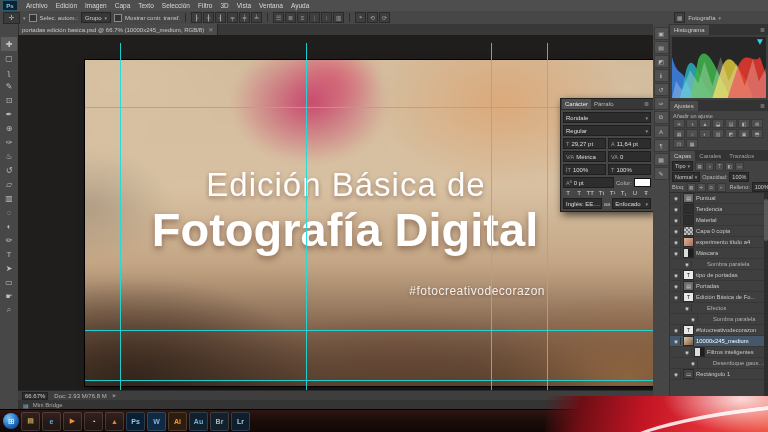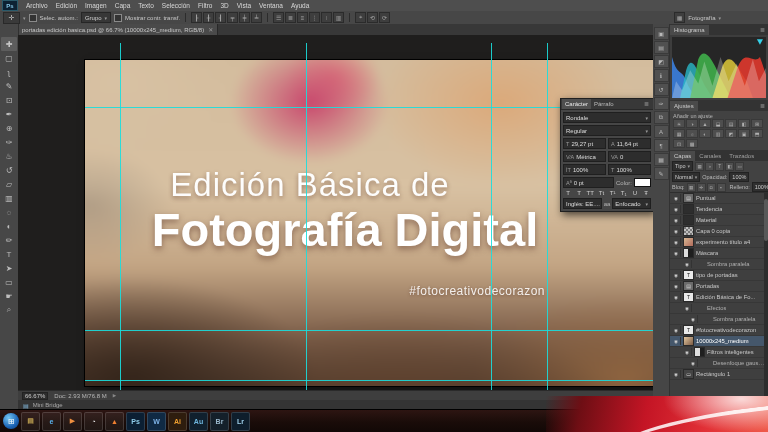--- a/index.html
+++ b/index.html
@@ -53,21 +53,21 @@
       radial-gradient(70px 55px at 44% 9%, rgba(228,96,112,.6), transparent 70%),
       radial-gradient(170px 110px at 72% 16%, rgba(224,152,92,.55), transparent 75%),
       radial-gradient(140px 90px at 8% 10%, rgba(216,194,164,.85), transparent 75%),
       radial-gradient(120px 80px at 3% 45%, rgba(125,114,102,.4), transparent 70%),
       radial-gradient(240px 130px at 10% 94%, rgba(50,35,25,.95), transparent 78%),
       radial-gradient(260px 120px at 55% 102%, rgba(98,67,46,.9), transparent 80%),
       radial-gradient(200px 110px at 93% 94%, rgba(152,106,66,.85), transparent 78%),
       linear-gradient(180deg,#d3bc9d 0%,#d8c1a2 40%,#c3a584 62%,#7d5f4a 82%,#443226 100%);}
   .art-title1{position:absolute;left:0;top:106px;width:450px;text-align:center;color:#fff;
               font-size:33px;font-weight:300;letter-spacing:1px;opacity:.97;
-              text-shadow:0 2px 5px rgba(80,40,30,.5);}
+              text-shadow:0 2px 5px rgba(80,40,30,.5);padding-left:36px;}
   .art-title2{position:absolute;left:0;top:142px;width:520px;text-align:center;color:#fff;
               font-size:47px;font-weight:700;letter-spacing:0;
               text-shadow:0 3px 6px rgba(80,40,30,.5);}
   .art-hashtag{position:absolute;top:224px;right:109px;color:rgba(255,255,255,.88);font-size:12px;
                letter-spacing:.5px;text-shadow:0 1px 3px rgba(80,40,30,.5);}
   .guide-v{position:absolute;top:8px;height:348px;width:1px;background:#19dede;opacity:.9;z-index:3;}
   .guide-h{position:absolute;left:67px;width:569px;height:1px;background:#19dede;opacity:.9;z-index:3;}
 
   
   .char-panel{position:absolute;left:542px;top:63px;width:92px;background:#464646;border:1px solid #202020;

